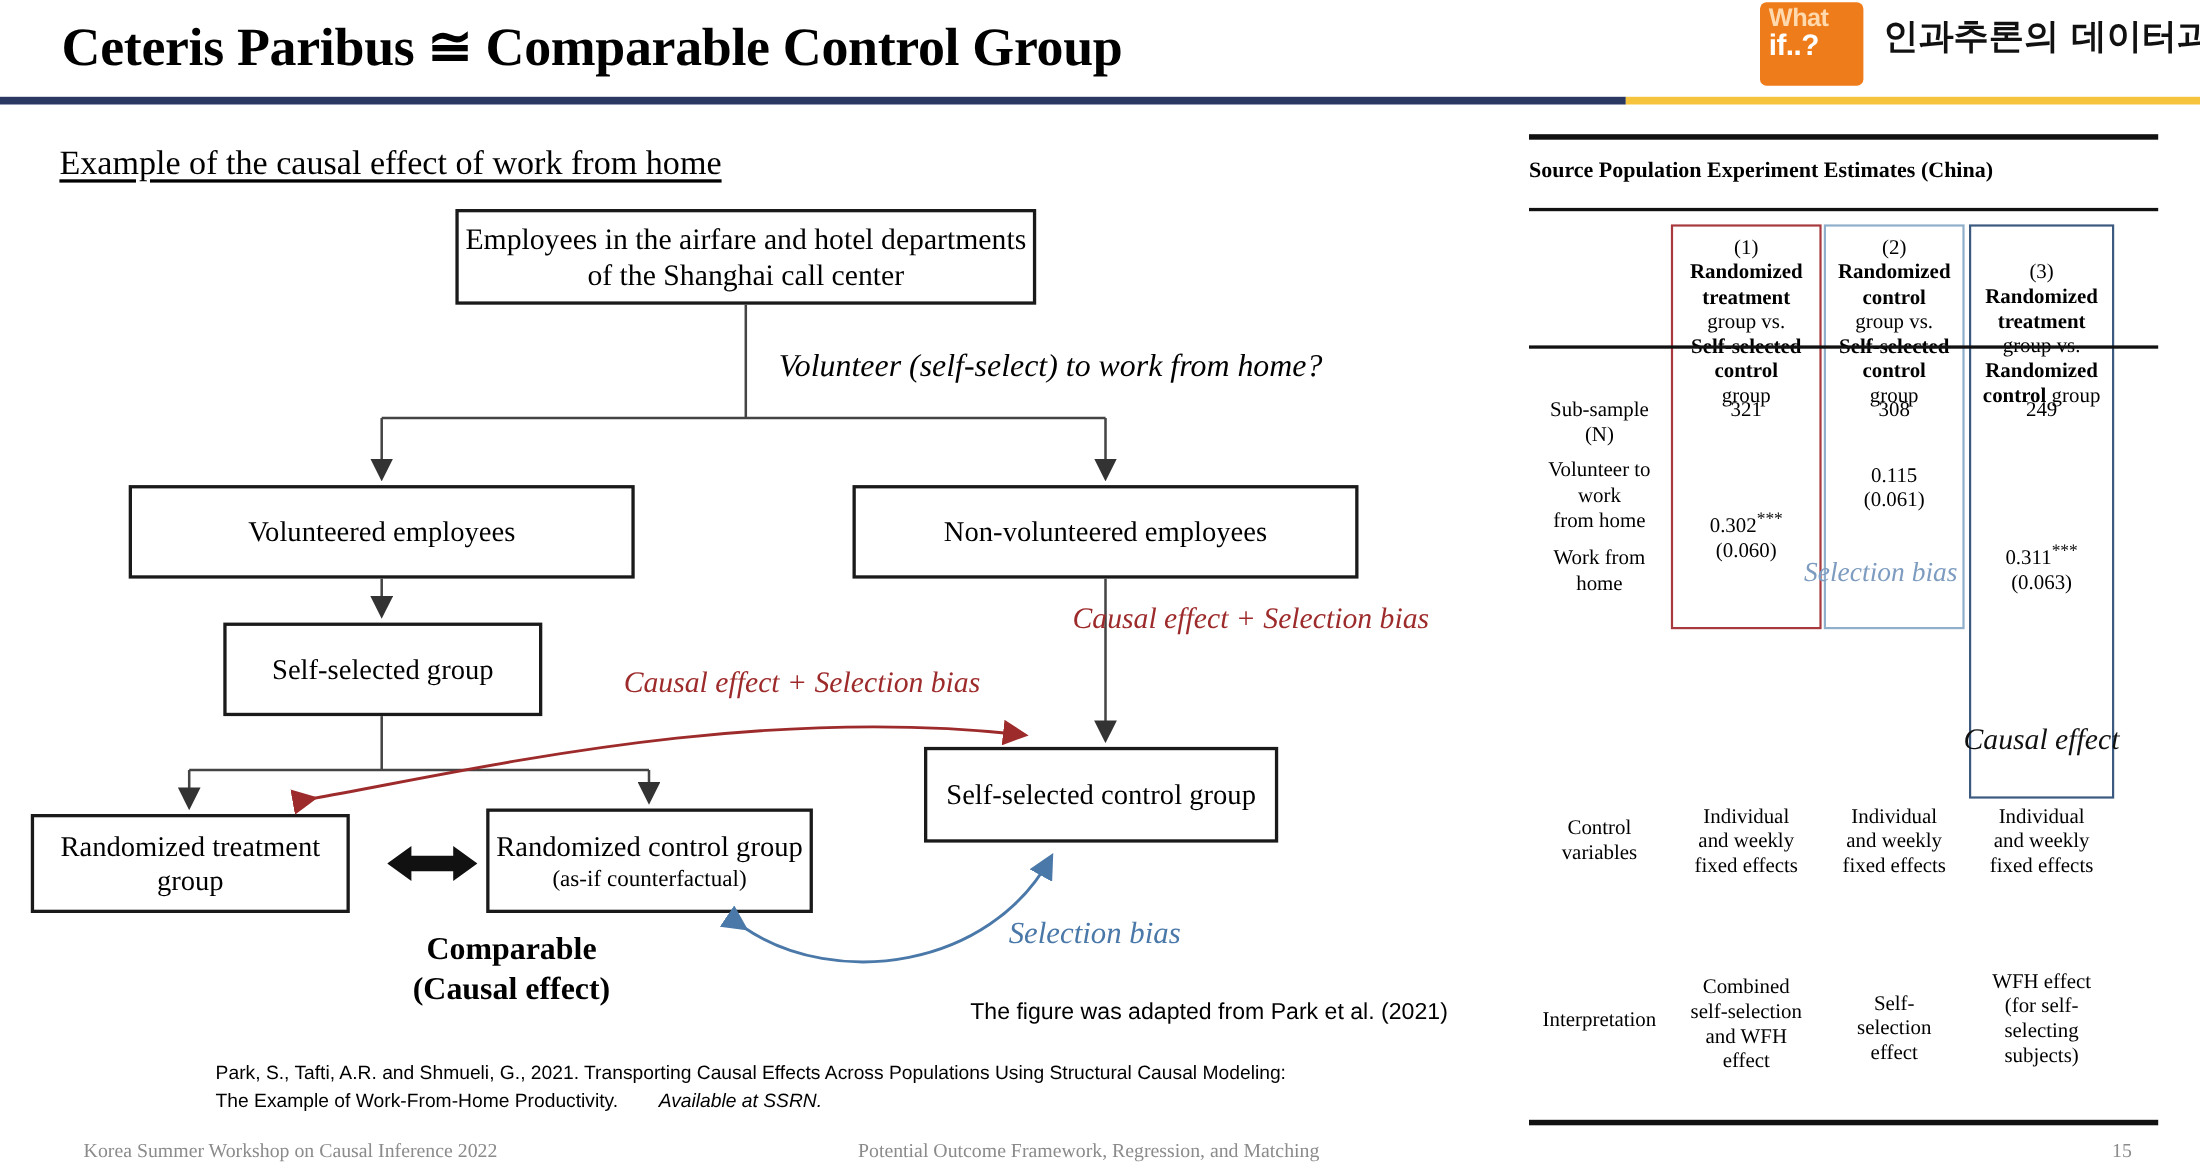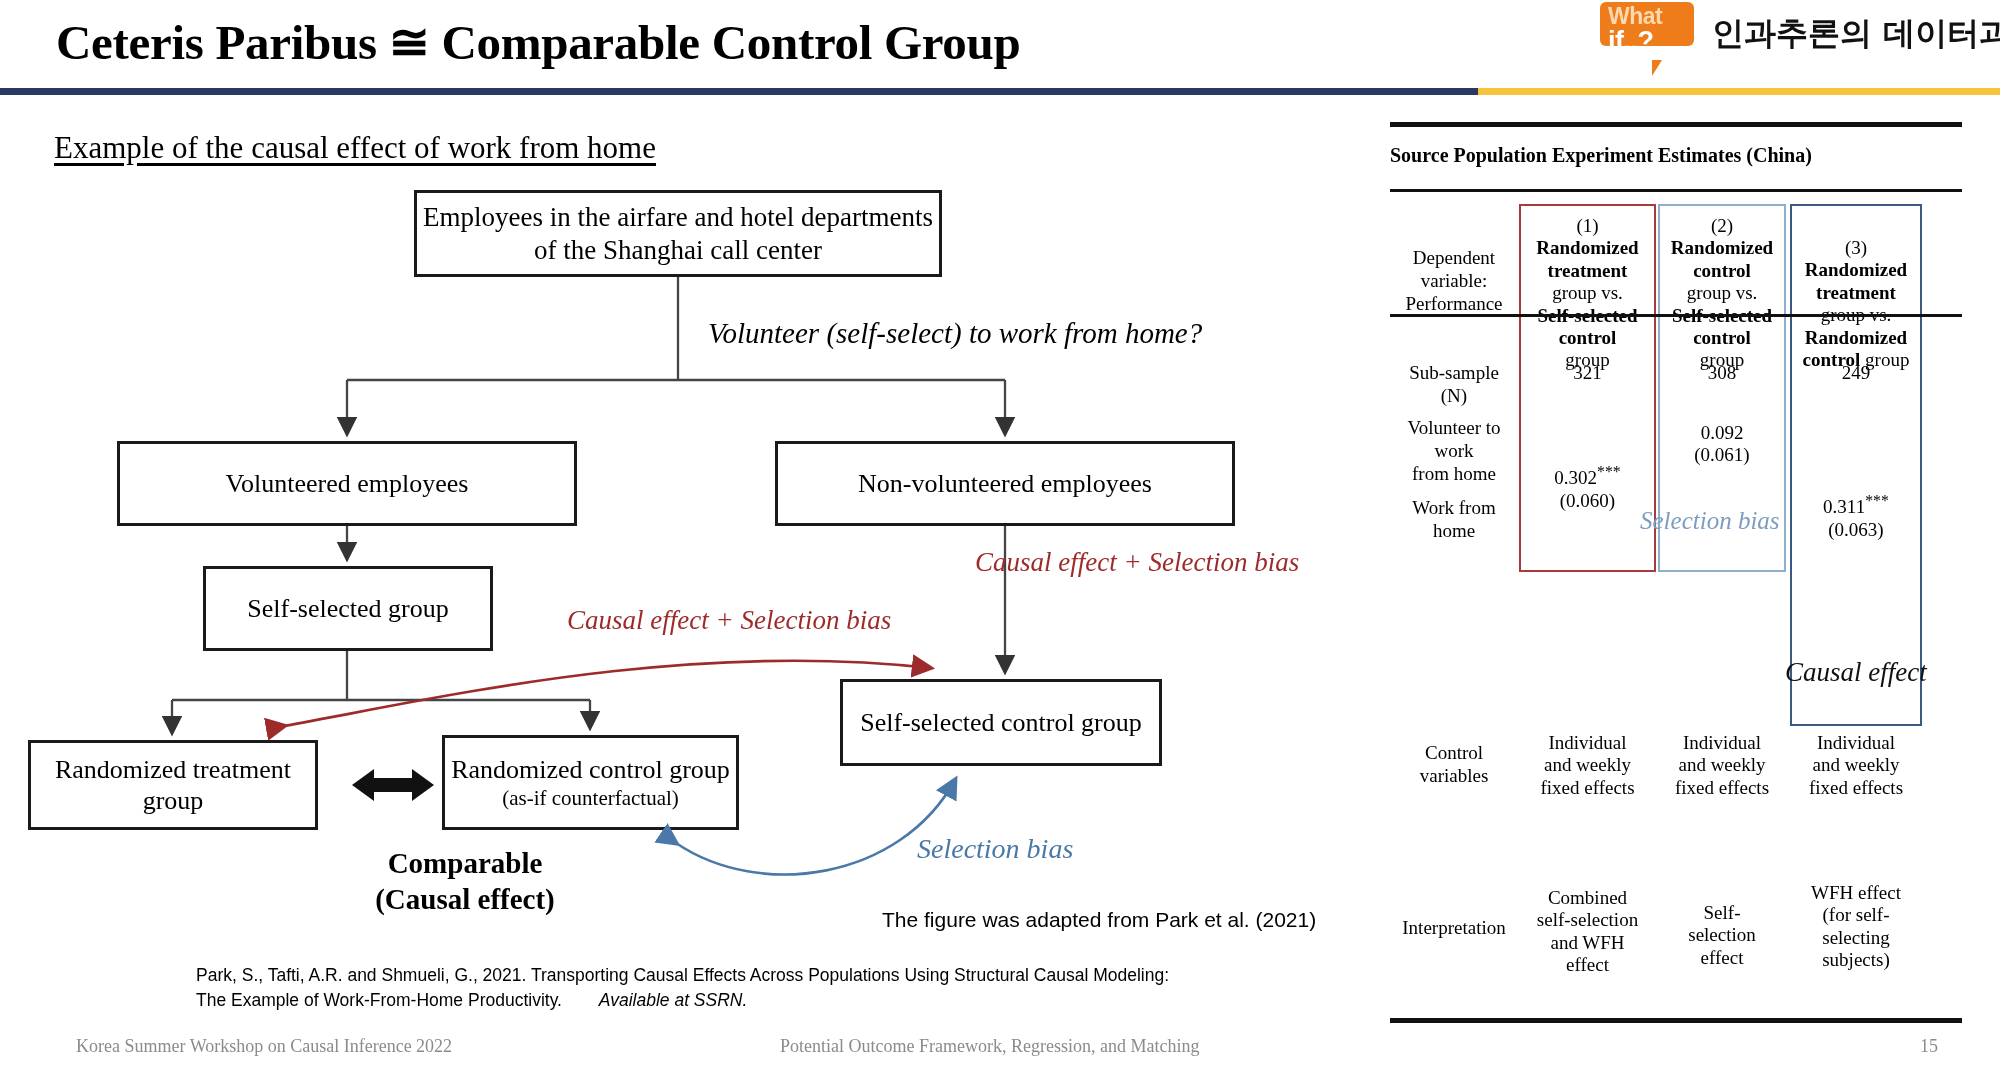--- a/index.html
+++ b/index.html
@@ -7,21 +7,21 @@
        font-family:"Liberation Serif",serif;color:#000;}
 
   
   #slide-title{position:absolute;left:56px;top:14px;font-size:49px;font-weight:bold;
                font-family:"Liberation Serif",serif;letter-spacing:-.3px;white-space:nowrap;}
   #header-rule-navy{position:absolute;left:0;top:88px;width:1478px;height:7px;background:#2b3962;}
   #header-rule-gold{position:absolute;left:1478px;top:88px;width:522px;height:7px;background:#f5c43c;}
 
   
   #logo-wrap{position:absolute;left:1600px;top:2px;width:390px;height:72px;}
-  #logo-bubble{position:absolute;left:0;top:0;width:94px;height:44px;background:#ef7c1b;border-radius:6px;}
+  #logo-bubble{position:absolute;left:0;top:0;width:94px;height:76px;background:#ef7c1b;border-radius:6px;}
   #logo-bubble:after{content:"";position:absolute;left:52px;top:58px;border-left:10px solid #ef7c1b;
                      border-bottom:16px solid transparent;border-right:5px solid transparent;}
   #logo-what{position:absolute;left:8px;top:1px;color:#ffd9ae;font-size:23px;font-weight:bold;
              font-family:"Liberation Sans",sans-serif;letter-spacing:-.5px;}
   #logo-if{position:absolute;left:8px;top:24px;color:#ffffff;font-size:27px;font-weight:bold;
            font-family:"Liberation Sans",sans-serif;letter-spacing:-.5px;}
   #logo-korean{position:absolute;left:112px;top:10px;font-size:32px;font-weight:bold;
                font-family:"DejaVu Sans",sans-serif;color:#111;white-space:nowrap;}
 
   
@@ -199,24 +199,20 @@
 
 <div id="table-wrap">
   <div class="hrule" id="rule-top"></div>
   <div id="table-title">Source Population Experiment Estimates (China)</div>
   <div class="hrule" id="rule-mid"></div>
 
   <div class="tcol-box" id="colbox1"></div>
   <div class="tcol-box" id="colbox2"></div>
   <div class="tcol-box" id="colbox3"></div>
 
-  <div class="rowlabel c0" id="hdr-dep">
-    <div style="visibility:hidden;height:0">(1)</div>
-    Dependent<br>variable:<br>Performance
-  </div>
   <div class="cell c1" id="hdr1">
     <span>(1)</span><br>
     <b>Randomized treatment</b><br>
     <span>group vs.</span><br>
     <b>Self-selected control</b><br>
     <span>group</span>
   </div>
   <div class="cell c2" id="hdr2">
     <span>(2)</span><br>
     <b>Randomized control</b><br>
@@ -238,21 +234,21 @@
   <div class="cell c1" id="v-n1">321</div>
   <div class="cell c2" id="v-n2">308</div>
   <div class="cell c3" id="v-n3">249</div>
 
   <div class="rowlabel c0" id="lbl-vol">Volunteer to<br>work<br>from home</div>
   <div class="cell c1" id="v-vol1">
     <span>0.302</span><sup>***</sup><br>
     <span>(0.060)</span>
   </div>
   <div class="cell c2" id="v-vol2">
-    <span>0.092</span><br>
+    <span>0.115</span><br>
     <span>(0.061)</span>
   </div>
 
   <div class="rowlabel c0" id="lbl-wfh">Work from<br>home</div>
   <div class="cell c3" id="v-wfh3">
     <span>0.311</span><sup>***</sup><br>
     <span>(0.063)</span>
   </div>
 
   <div id="ann-sel-bias-tbl">Selection bias</div>

